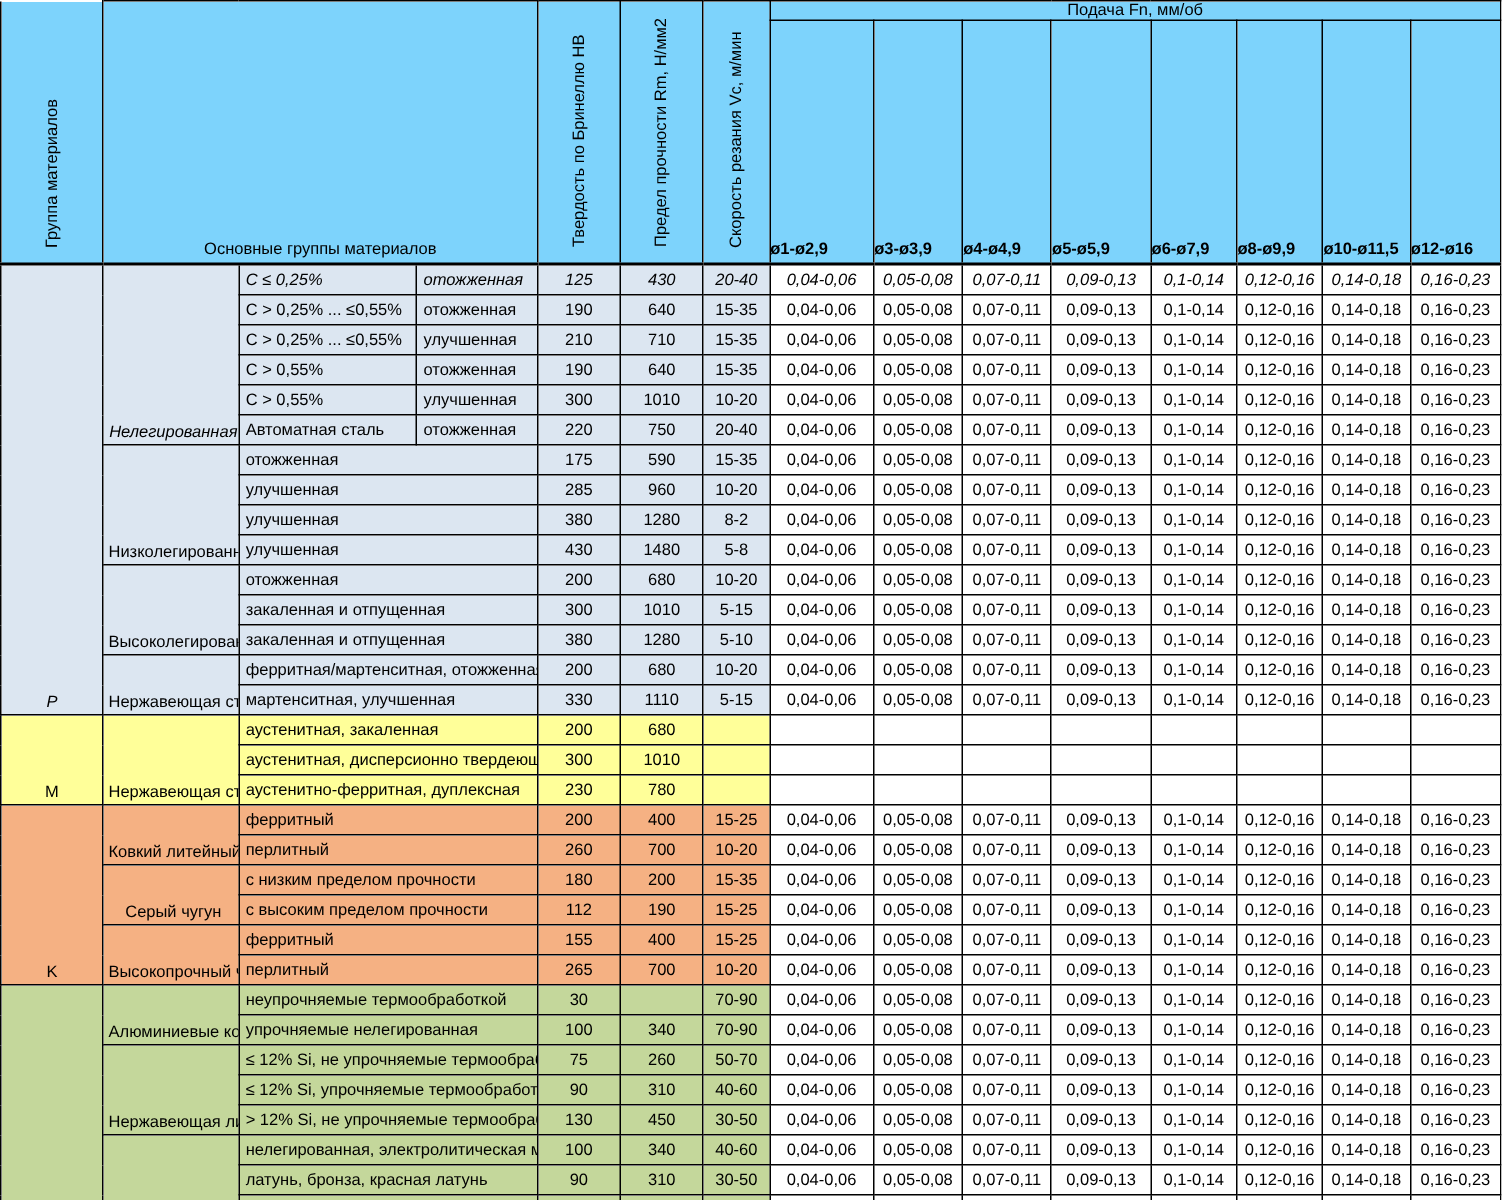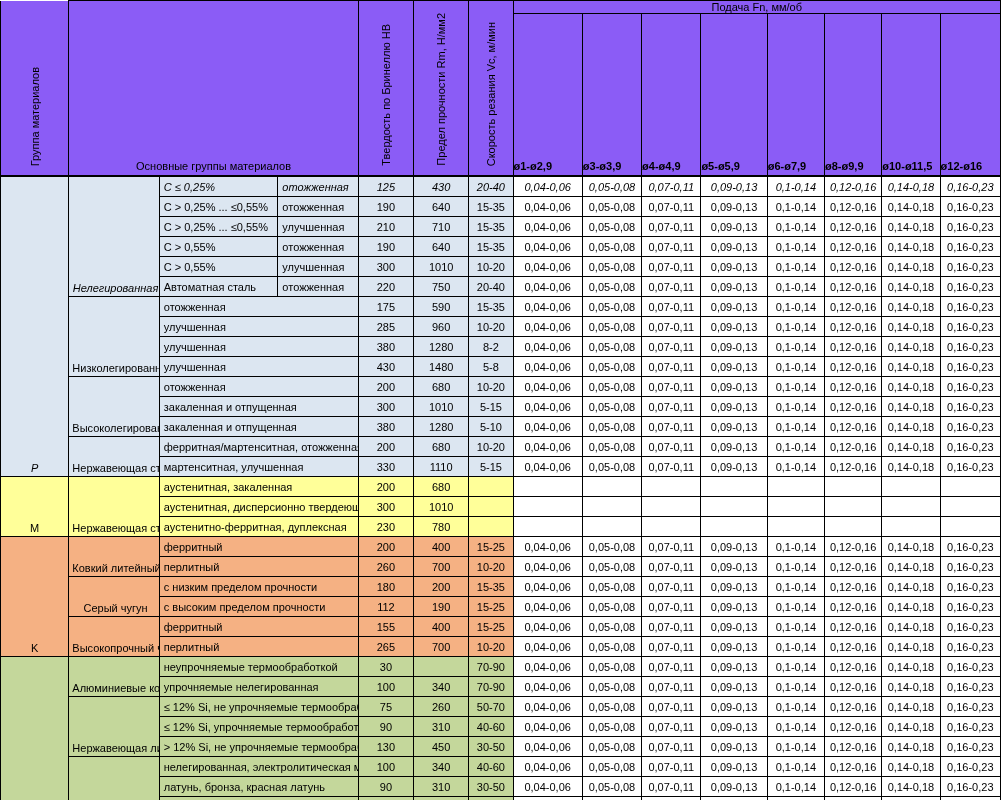--- a/index.html
+++ b/index.html
@@ -6,21 +6,21 @@
   body { font-family: "Liberation Sans", sans-serif; color: #000; }
   table { border-collapse: collapse; table-layout: fixed; width: 1001px; }
   th, td {
     border: 1px solid #000;
     font-weight: normal;
     font-size: 11px;
     padding: 0;
     overflow: hidden;
   }
   
-  thead th { background: #8b5cf6; }
+  thead th { background: #7dd3fc; }
   .hr1 { height: 13px; }
   .hr2 th { height: 158px; }
   th.rot { vertical-align: bottom; text-align: center; padding-bottom: 7px; }
   th.rot span {
     display: inline-block;
     writing-mode: vertical-rl;
     transform: rotate(180deg);
     white-space: nowrap;
     line-height: 1.1;
   }

